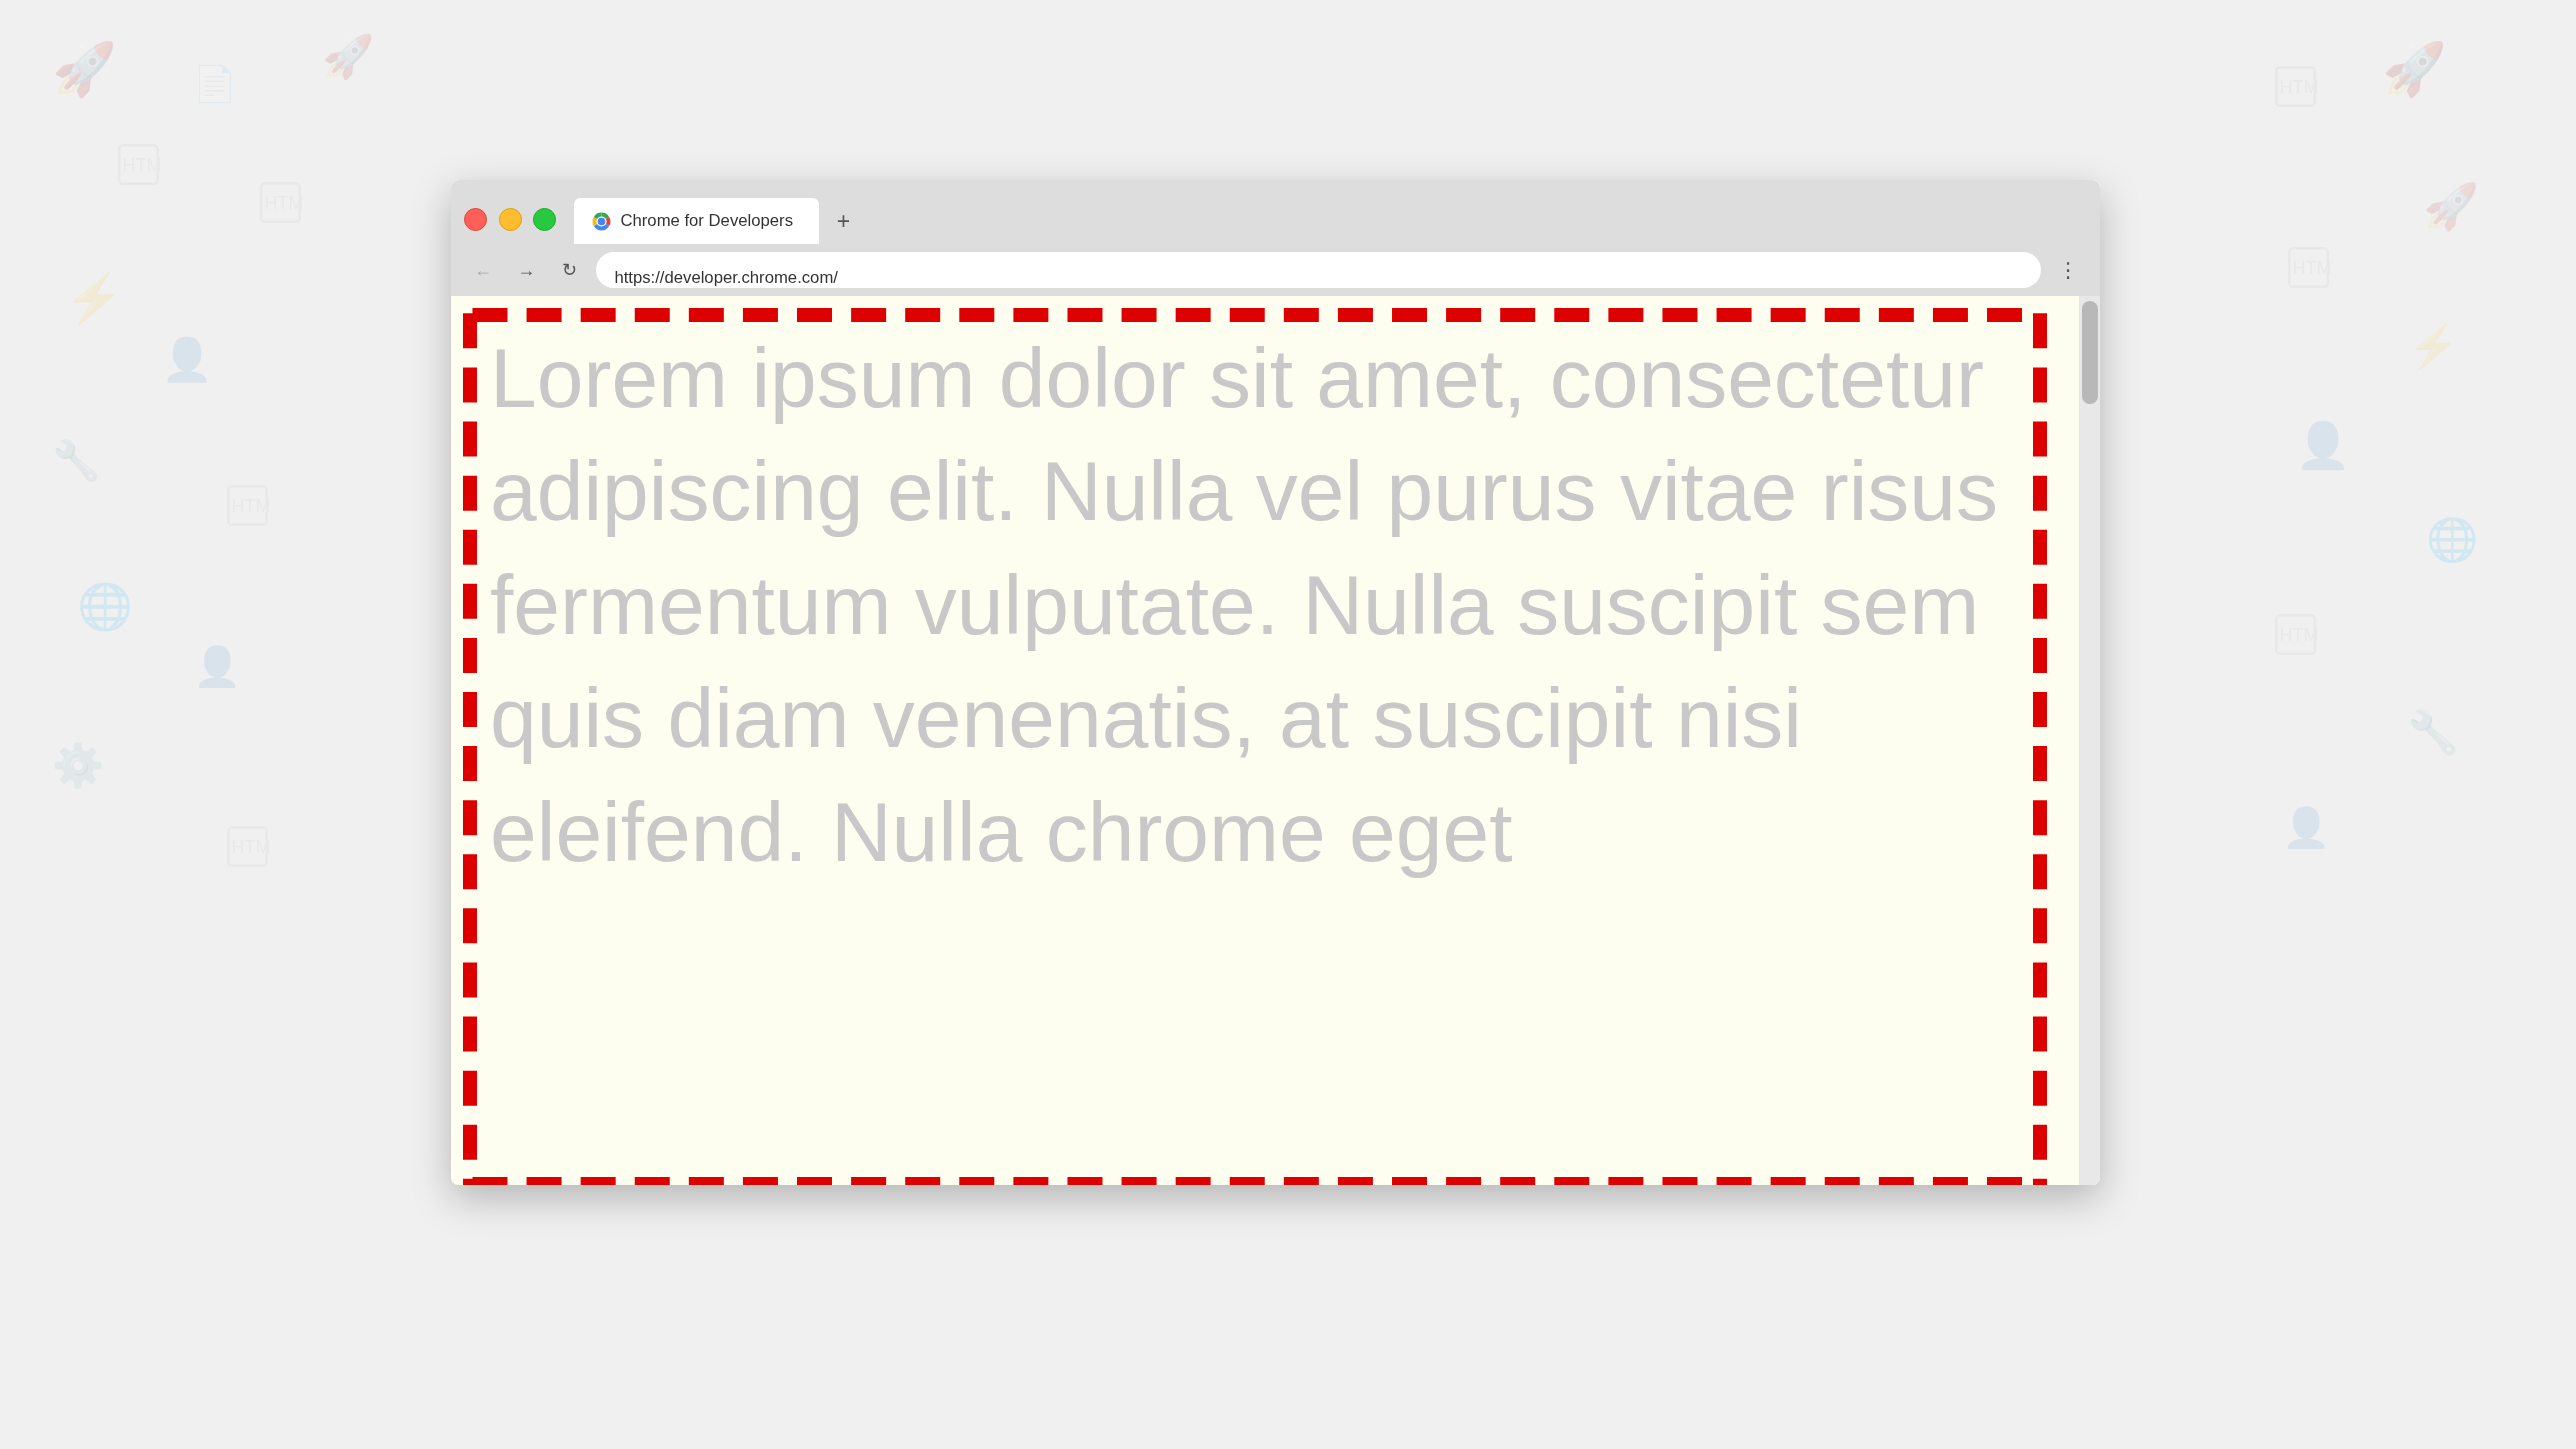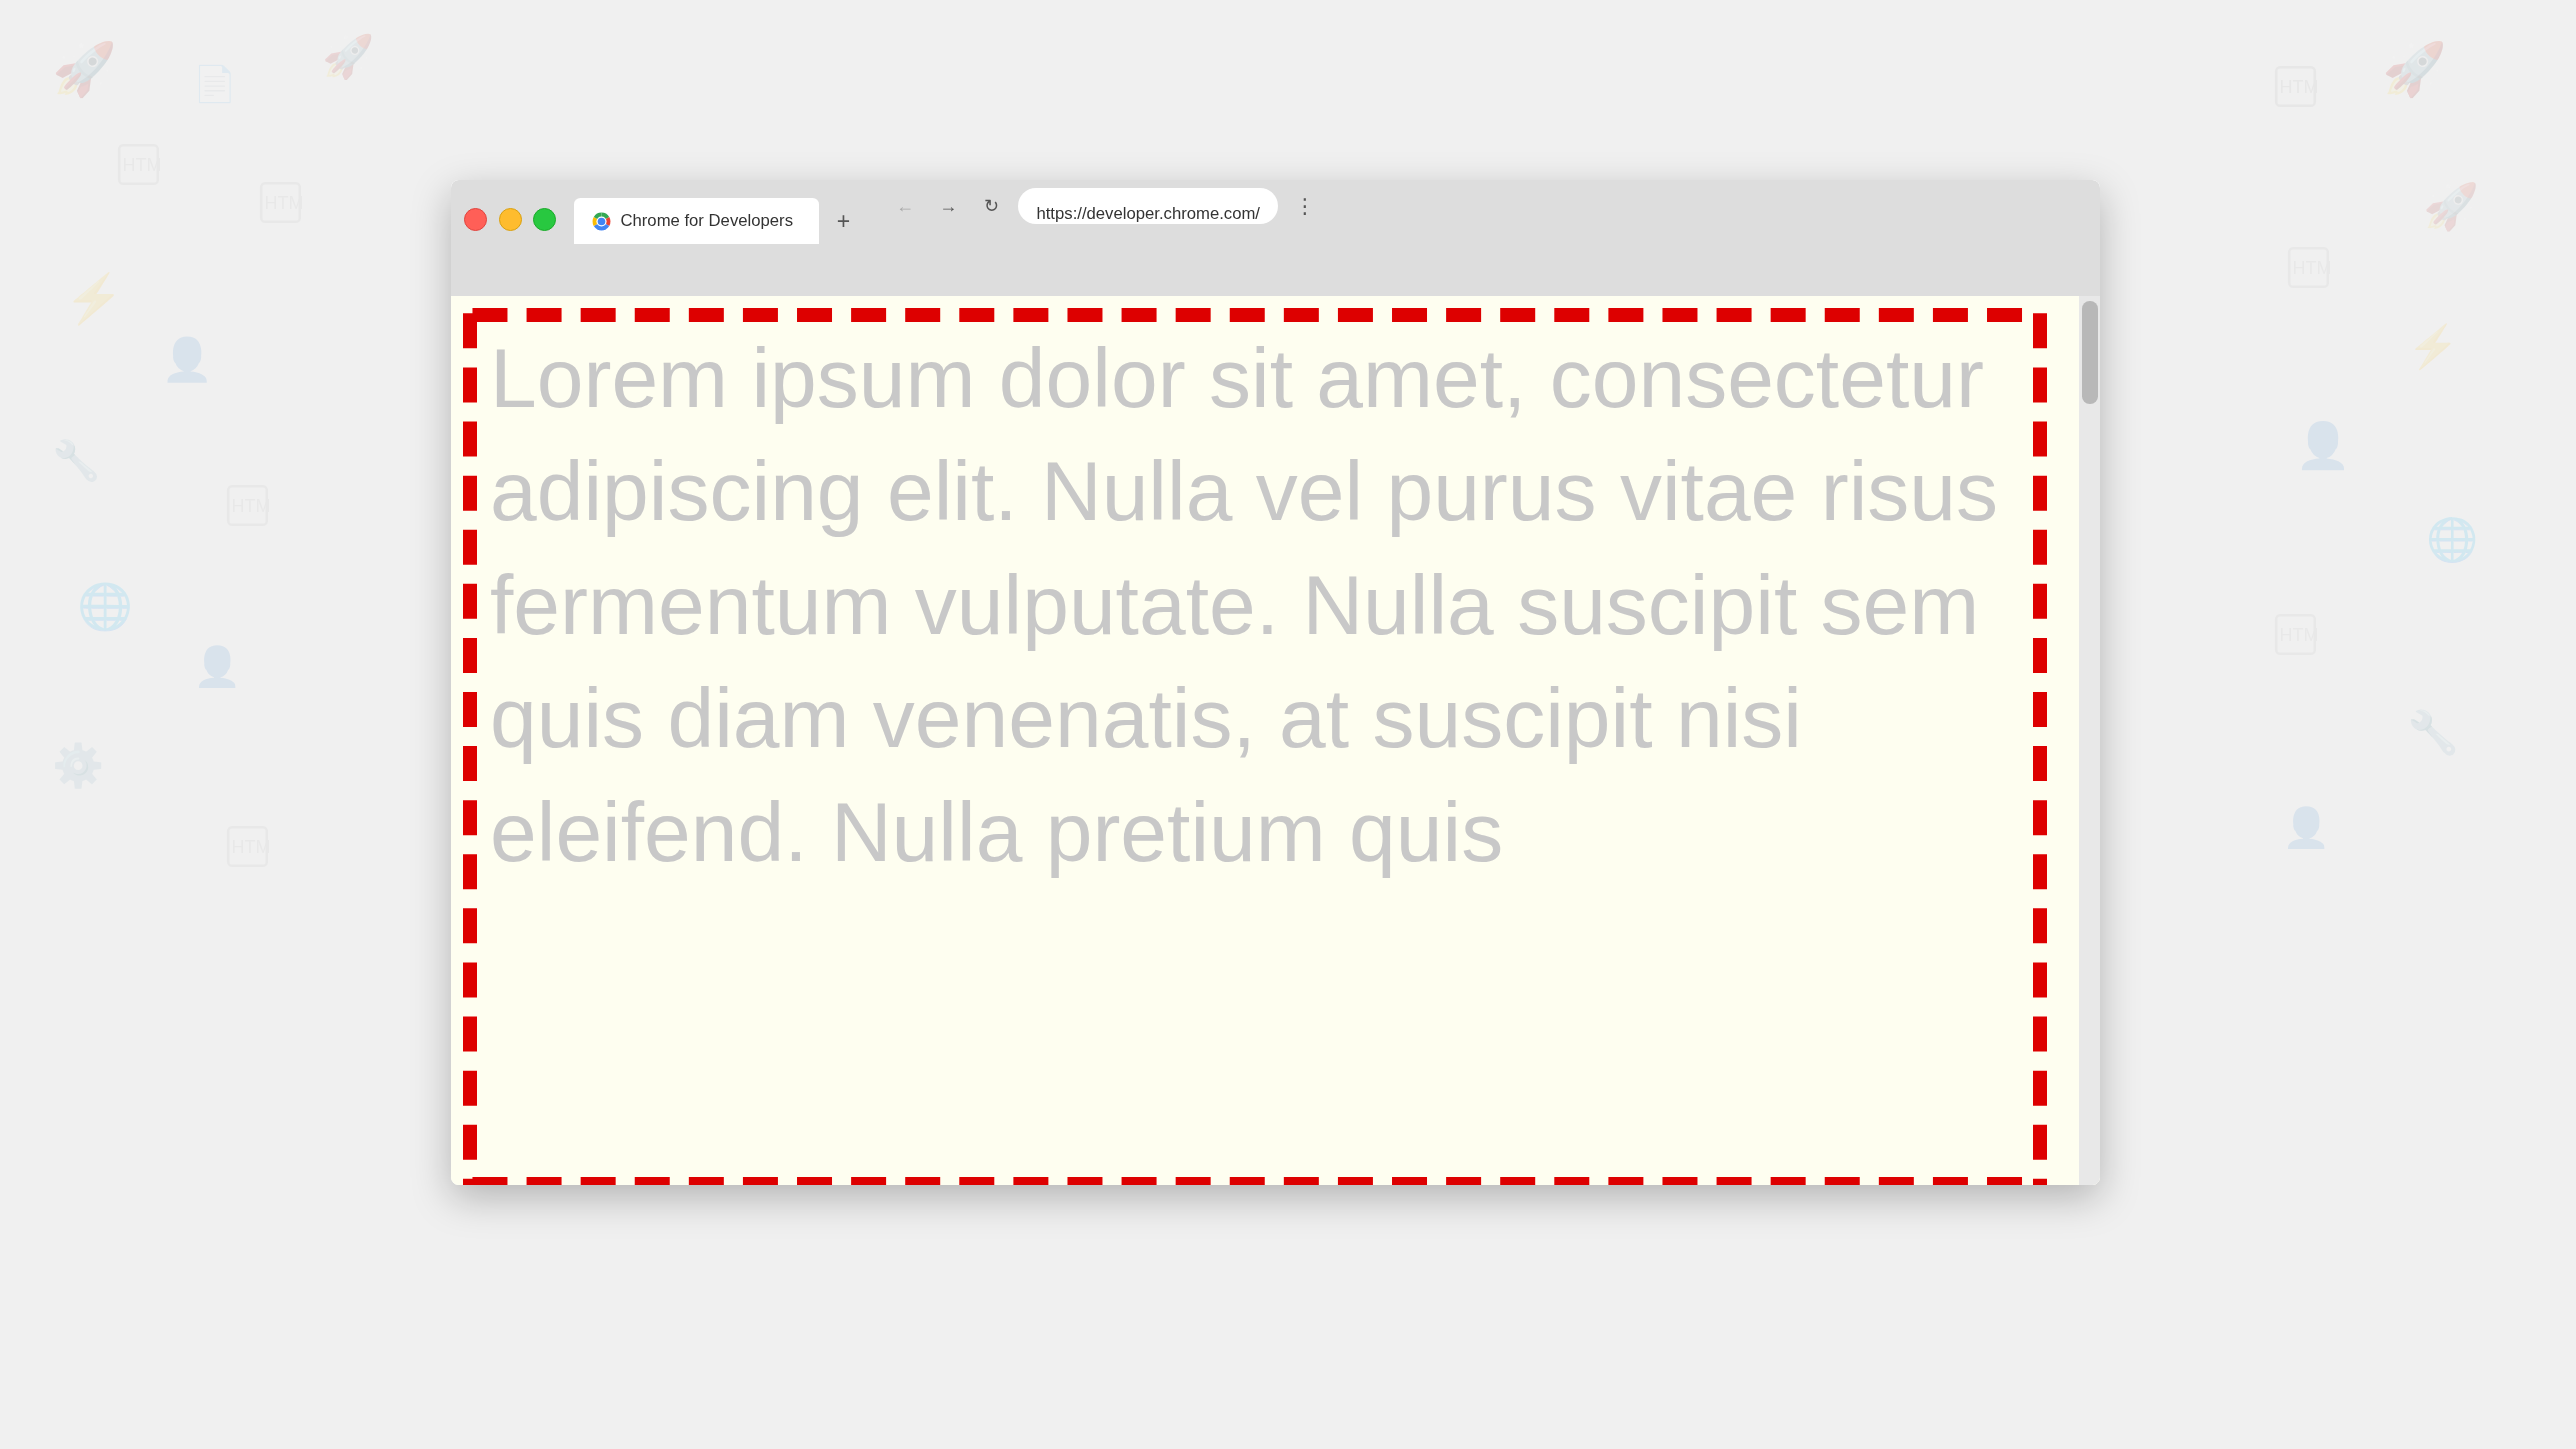--- a/index.html
+++ b/index.html
@@ -42,21 +42,21 @@
       overflow: hidden;
       z-index: 10;
     }
 
     
     .browser-chrome {
       background: #ddd;
       height: 116px;
       border-radius: 7.7px 7.7px 0 0;
       display: flex;
-      flex-direction: row;
+      flex-direction: column;
     }
 
     
     .tab-bar {
       display: flex;
       align-items: flex-end;
       padding: 13px 13px 0 13px;
       height: 64px;
       gap: 2.6px;
     }
@@ -344,21 +344,21 @@
     </div>
   </div>
 
   <div class="browser-content">
 
     <div class="scrollbar">
       <div class="scrollbar-thumb"></div>
     </div>
 
     <div class="content-text">
-      <span>Lorem ipsum dolor sit amet, consectetur adipiscing elit. Nulla vel purus vitae risus fermentum vulputate. Nulla suscipit sem quis diam venenatis, at suscipit nisi eleifend. Nulla pretium quis</span>
+      <span>Lorem ipsum dolor sit amet, consectetur adipiscing elit. Nulla vel purus vitae risus fermentum vulputate. Nulla suscipit sem quis diam venenatis, at suscipit nisi eleifend. Nulla chrome eget</span>
     </div>
 
     <div style="position:absolute;top:11.6px;left:11.6px;right:53px;height:14px;background:transparent;pointer-events:none;z-index:6;display:flex;gap:0;">
       <svg width="100%" height="14" style="display:block;" viewBox="0 0 2460 22">
         <line x1="0" y1="11" x2="100%" y2="11" stroke="#dd0000" stroke-width="22" stroke-dasharray="55,30"></line>
       </svg>
     </div>
 
     <div style="position:absolute;bottom:-6.4px;left:11.6px;right:53px;height:14px;pointer-events:none;z-index:6;">
       <svg width="100%" height="14" style="display:block;" viewBox="0 0 2460 22">

